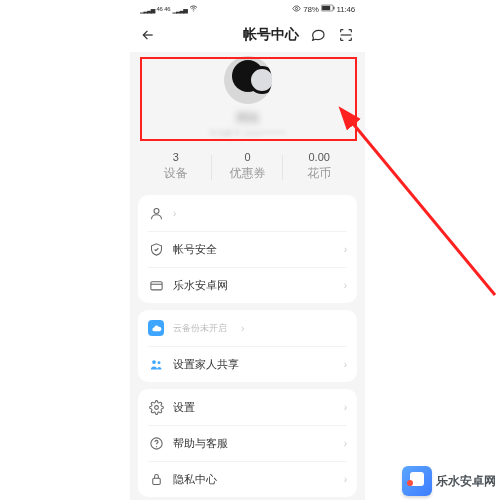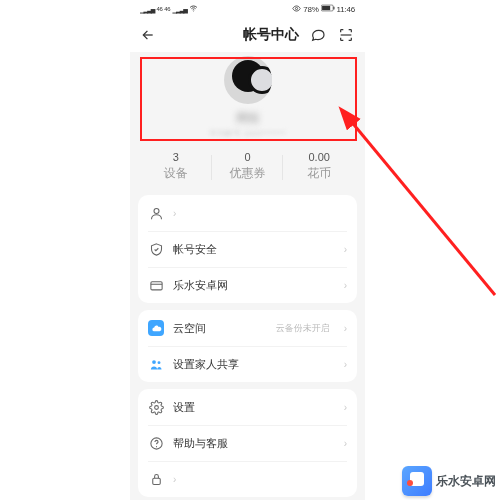--- a/index.html
+++ b/index.html
@@ -296,21 +296,20 @@
       </div>
     </div>
 
     <div class="card">
       <div class="row">
         <span class="ricon blue-c">
           <svg viewBox="0 0 24 24" fill="currentColor">
               <path d="M19 18H7a4 4 0 010-8 5 5 0 019.6-1.5A4 4 0 0119 18z"></path>
             </svg>
         </span>
-        <span class="rlabel">云空间</span>
         <span class="rextra">云备份未开启</span>
         <span class="chev">›</span>
       </div>
       <div class="row">
         <span class="ricon blue-o">
           <svg viewBox="0 0 24 24" fill="currentColor">
               <circle cx="8" cy="8" r="3"></circle>
               <circle cx="16" cy="9" r="2.3"></circle>
               <path d="M3 20c0-3 2.2-5 5-5s5 2 5 5"></path>
               <path d="M13 20c0-2.4 1.6-4 3.5-4S20 17.6 20 20"></path>
@@ -343,20 +342,21 @@
         <span class="rlabel">帮助与客服</span>
         <span class="chev">›</span>
       </div>
       <div class="row">
         <span class="ricon">
           <svg viewBox="0 0 24 24" fill="none" stroke="currentColor" stroke-width="1.7">
               <rect x="6" y="10" width="12" height="10" rx="2"></rect>
               <path d="M9 10V7a3 3 0 016 0v3"></path>
             </svg>
         </span>
+        <span class="rlabel">隐私中心</span>
         <span class="chev">›</span>
       </div>
     </div>
 
     <div class="logout-card">
       
     </div>
   </div>
 </div>
 

